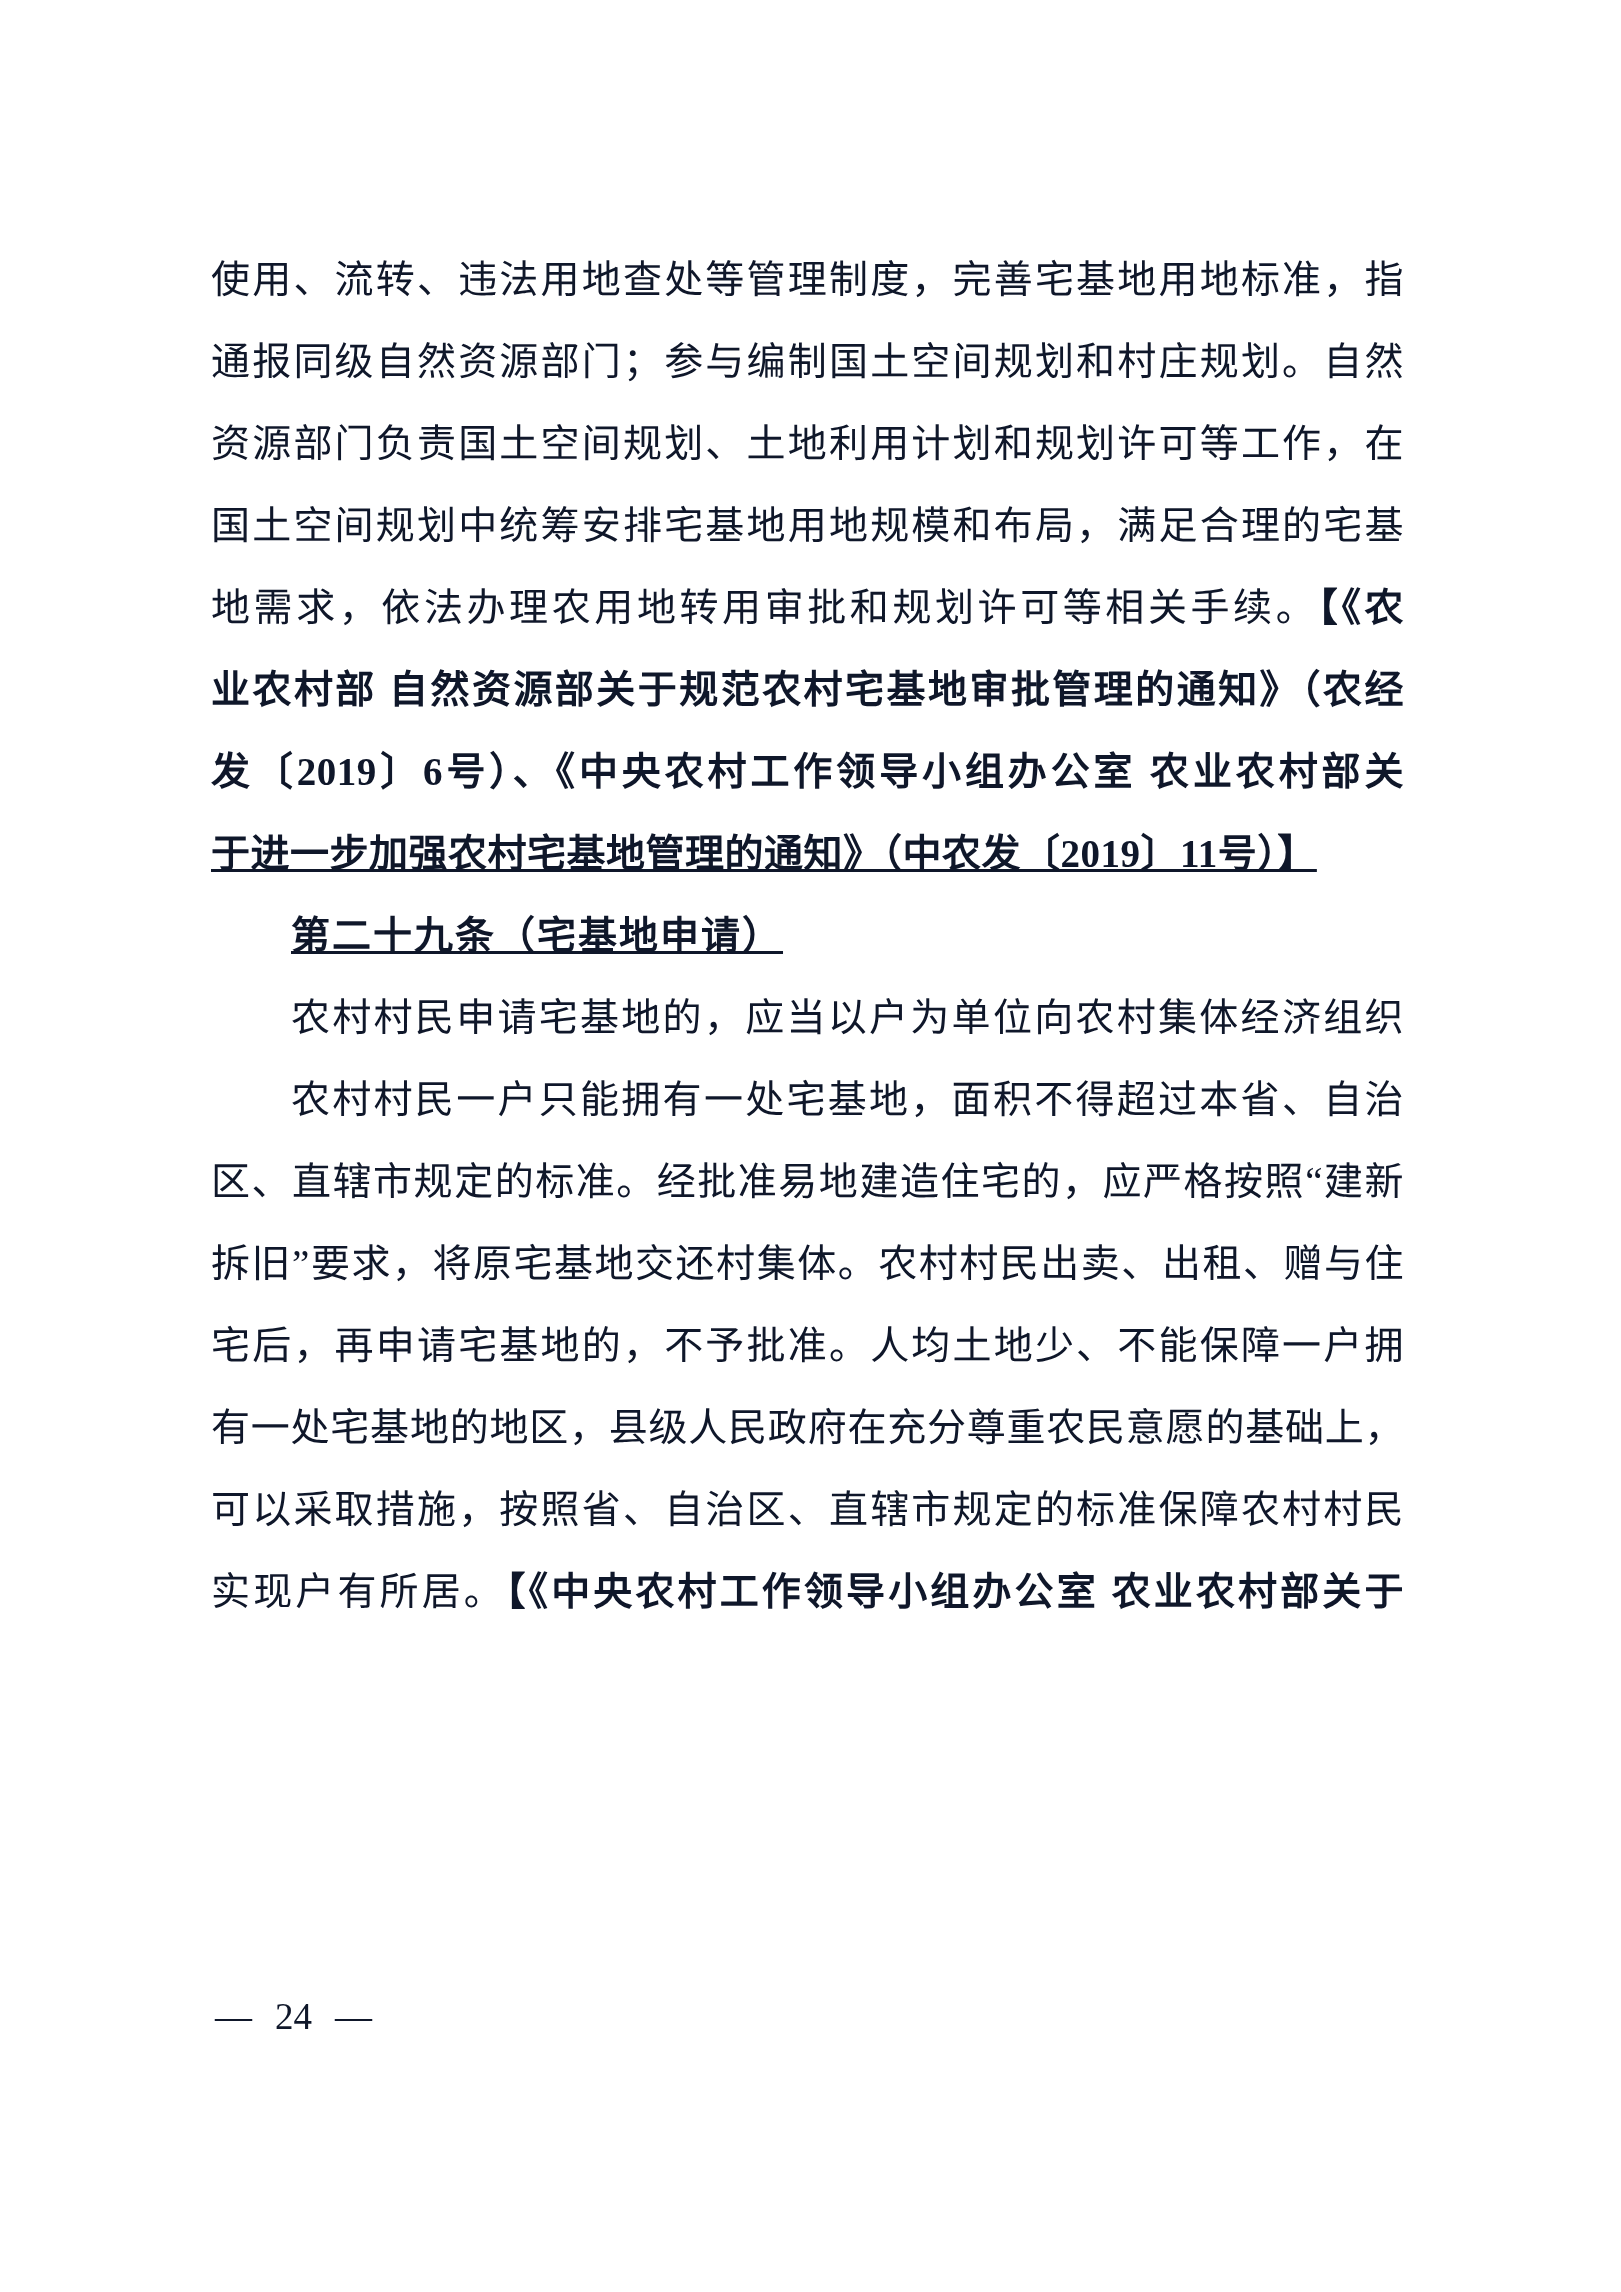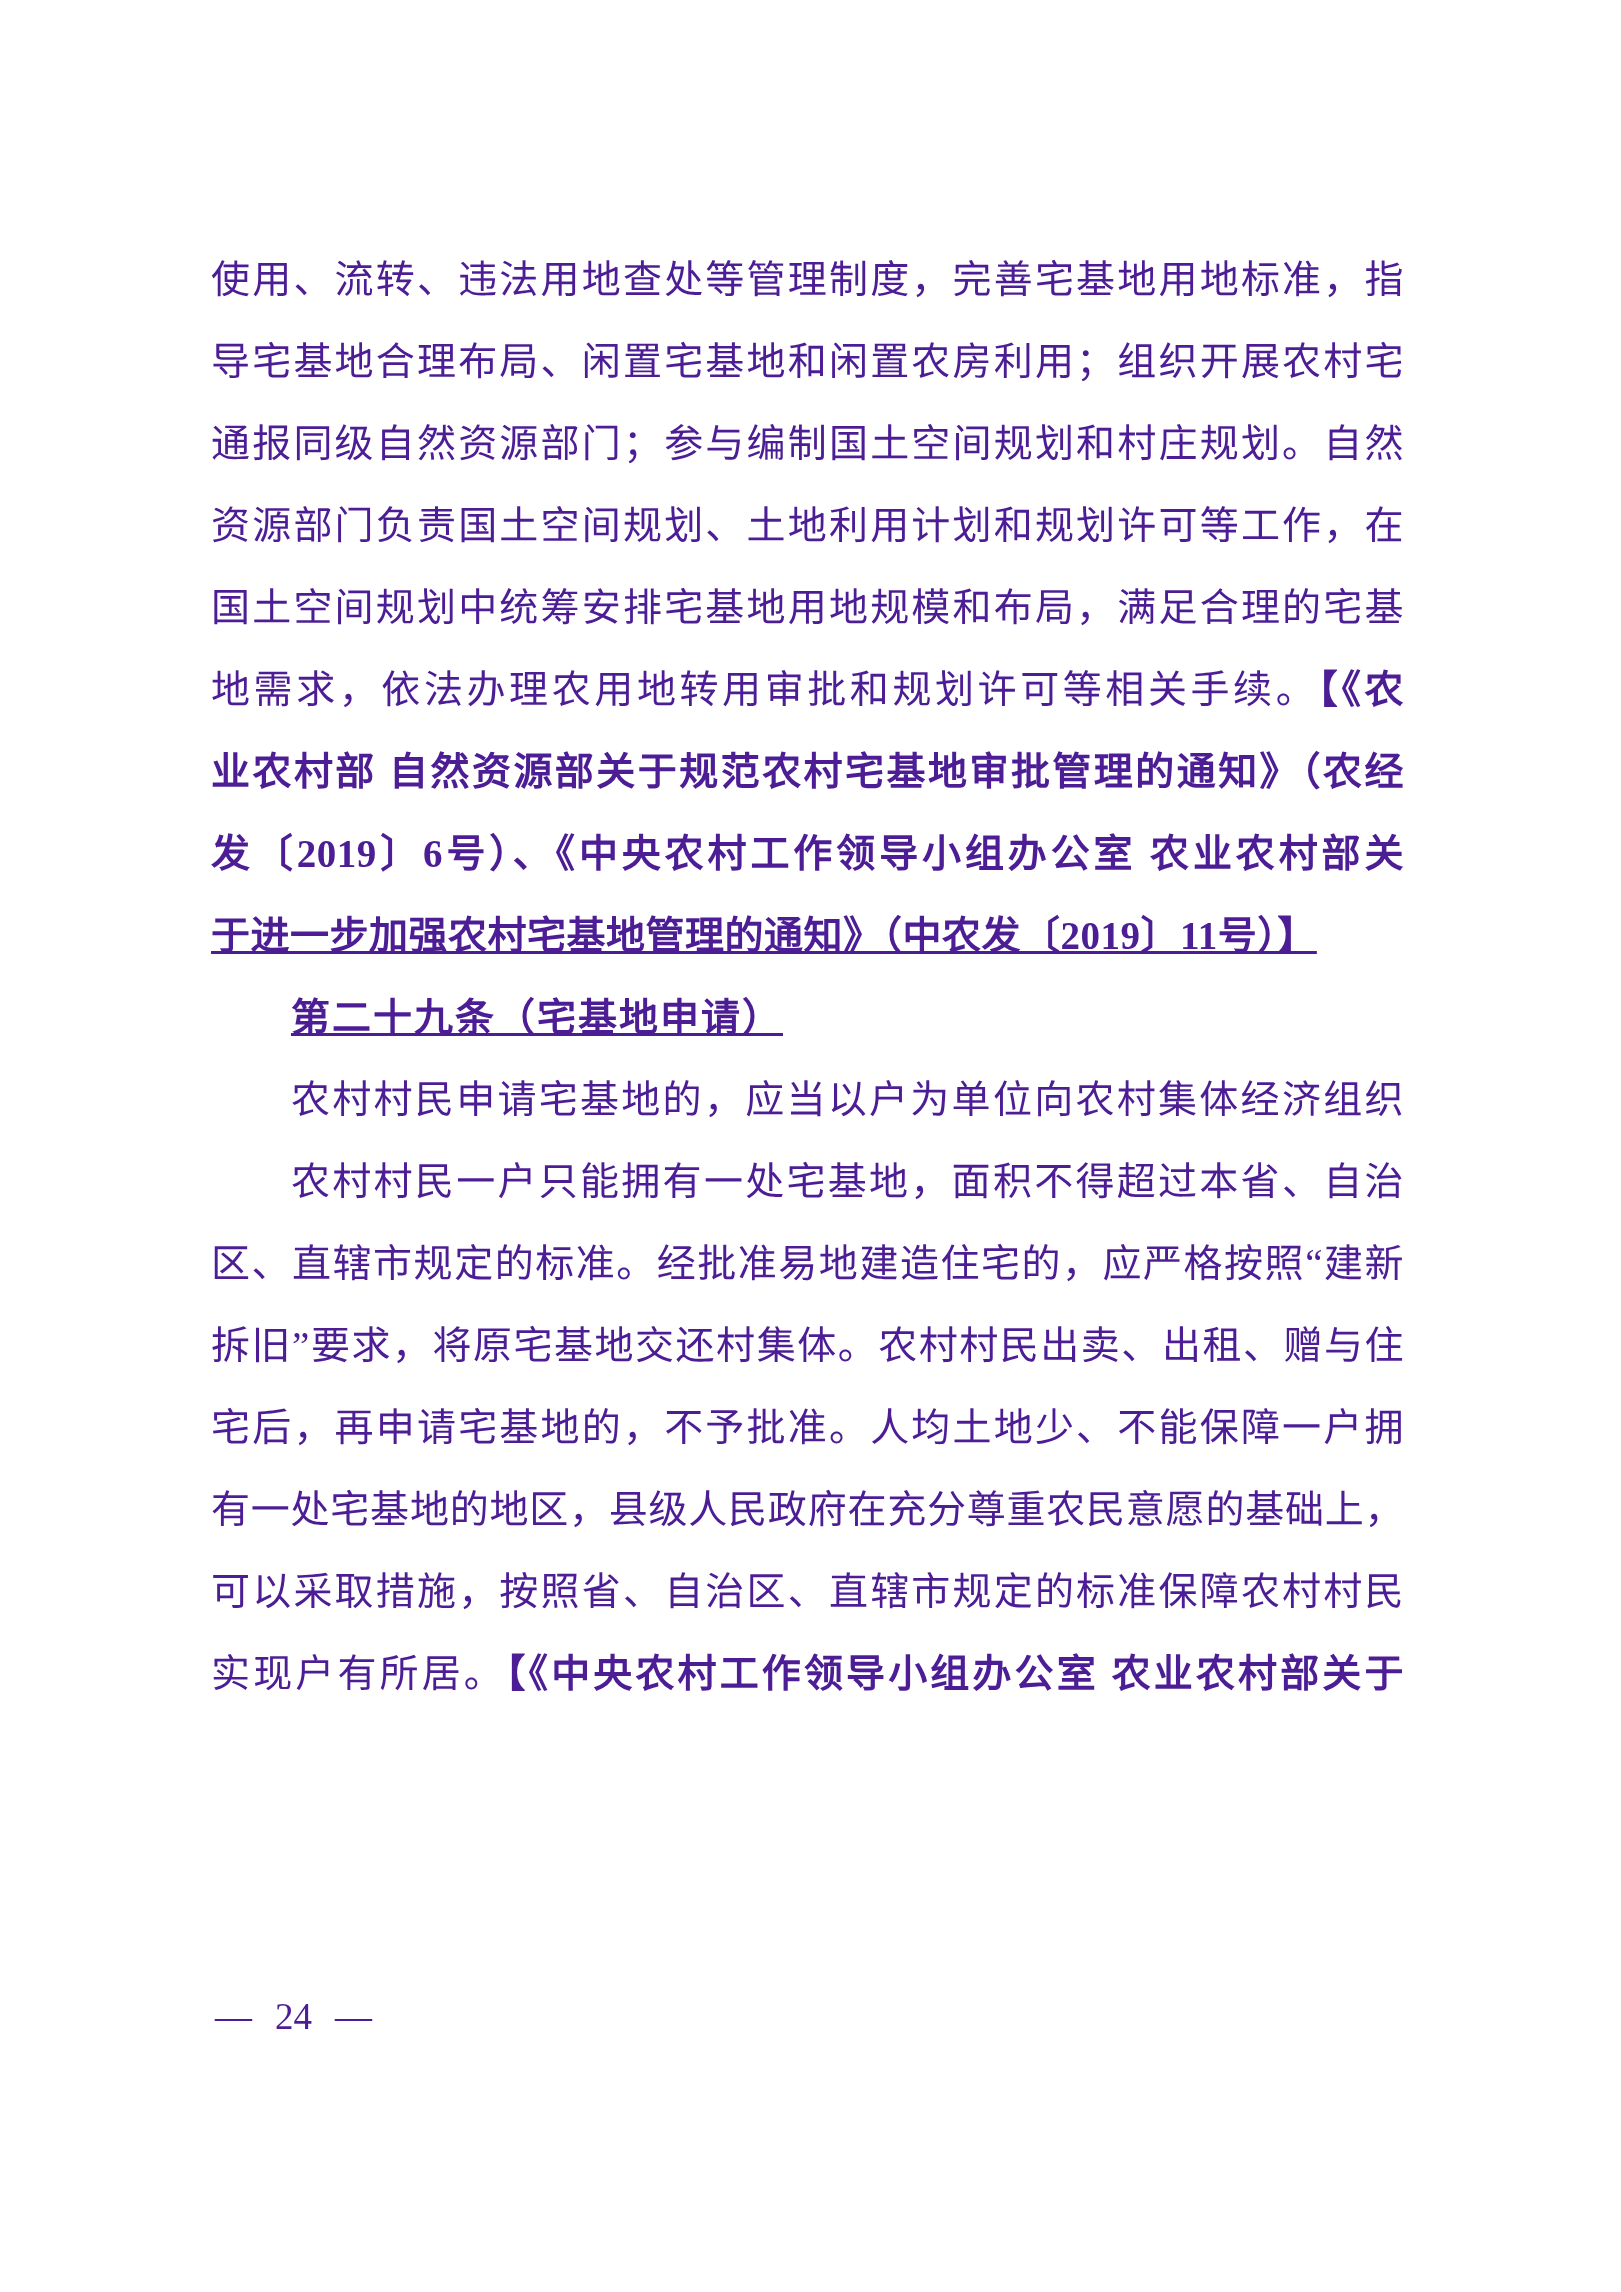--- a/index.html
+++ b/index.html
@@ -6,21 +6,21 @@
     margin: 0;
     padding: 0;
     background: #ffffff;
   }
   .page {
     position: relative;
     width: 1438px;
     height: 2293px;
     background: #ffffff;
     overflow: hidden;
-    color: #4c1d95;
+    color: #0f172a;
     font-family: "Liberation Serif", "DejaVu Serif", serif;
   }
   .text-block {
     position: absolute;
     left: 211px;
     top: 239px;
     width: 1193px;
   }
   .line {
     font-size: 39px;
@@ -56,21 +56,20 @@
     word-spacing: 13.7px;
     text-align: right;
   }
 </style>
 </head>
 <body>
 
 <div class="page">
   <div class="text-block">
       <div class="line"><span class="seg-body">使用、流转、违法用地查处等管理制度，完善宅基地用地标准，指</span></div>
-      <div class="line"><span class="seg-body">导宅基地合理布局、闲置宅基地和闲置农房利用；组织开展农村宅</span></div>
       <div class="line"><span class="seg-body">通报同级自然资源部门；参与编制国土空间规划和村庄规划。自然</span></div>
       <div class="line"><span class="seg-body">资源部门负责国土空间规划、土地利用计划和规划许可等工作，在</span></div>
       <div class="line"><span class="seg-body">国土空间规划中统筹安排宅基地用地规模和布局，满足合理的宅基</span></div>
       <div class="line"><span class="seg-body">地需求，依法办理农用地转用审批和规划许可等相关手续。</span><span class="seg-citation">【《农</span></div>
       <div class="line"><span class="seg-citation">业农村部 自然资源部关于规范农村宅基地审批管理的通知》（农经</span></div>
       <div class="line"><span class="seg-citation">发〔2019〕6号）、《中央农村工作领导小组办公室 农业农村部关</span></div>
       <div class="line align-left"><span class="seg-citation">于进一步加强农村宅基地管理的通知》（中农发〔2019〕11号）】</span></div>
       <div class="line indent heading align-left"><span class="seg-heading">第二十九条（宅基地申请）</span></div>
       <div class="line indent"><span class="seg-body">农村村民申请宅基地的，应当以户为单位向农村集体经济组织</span></div>
       <div class="line indent"><span class="seg-body">农村村民一户只能拥有一处宅基地，面积不得超过本省、自治</span></div>

